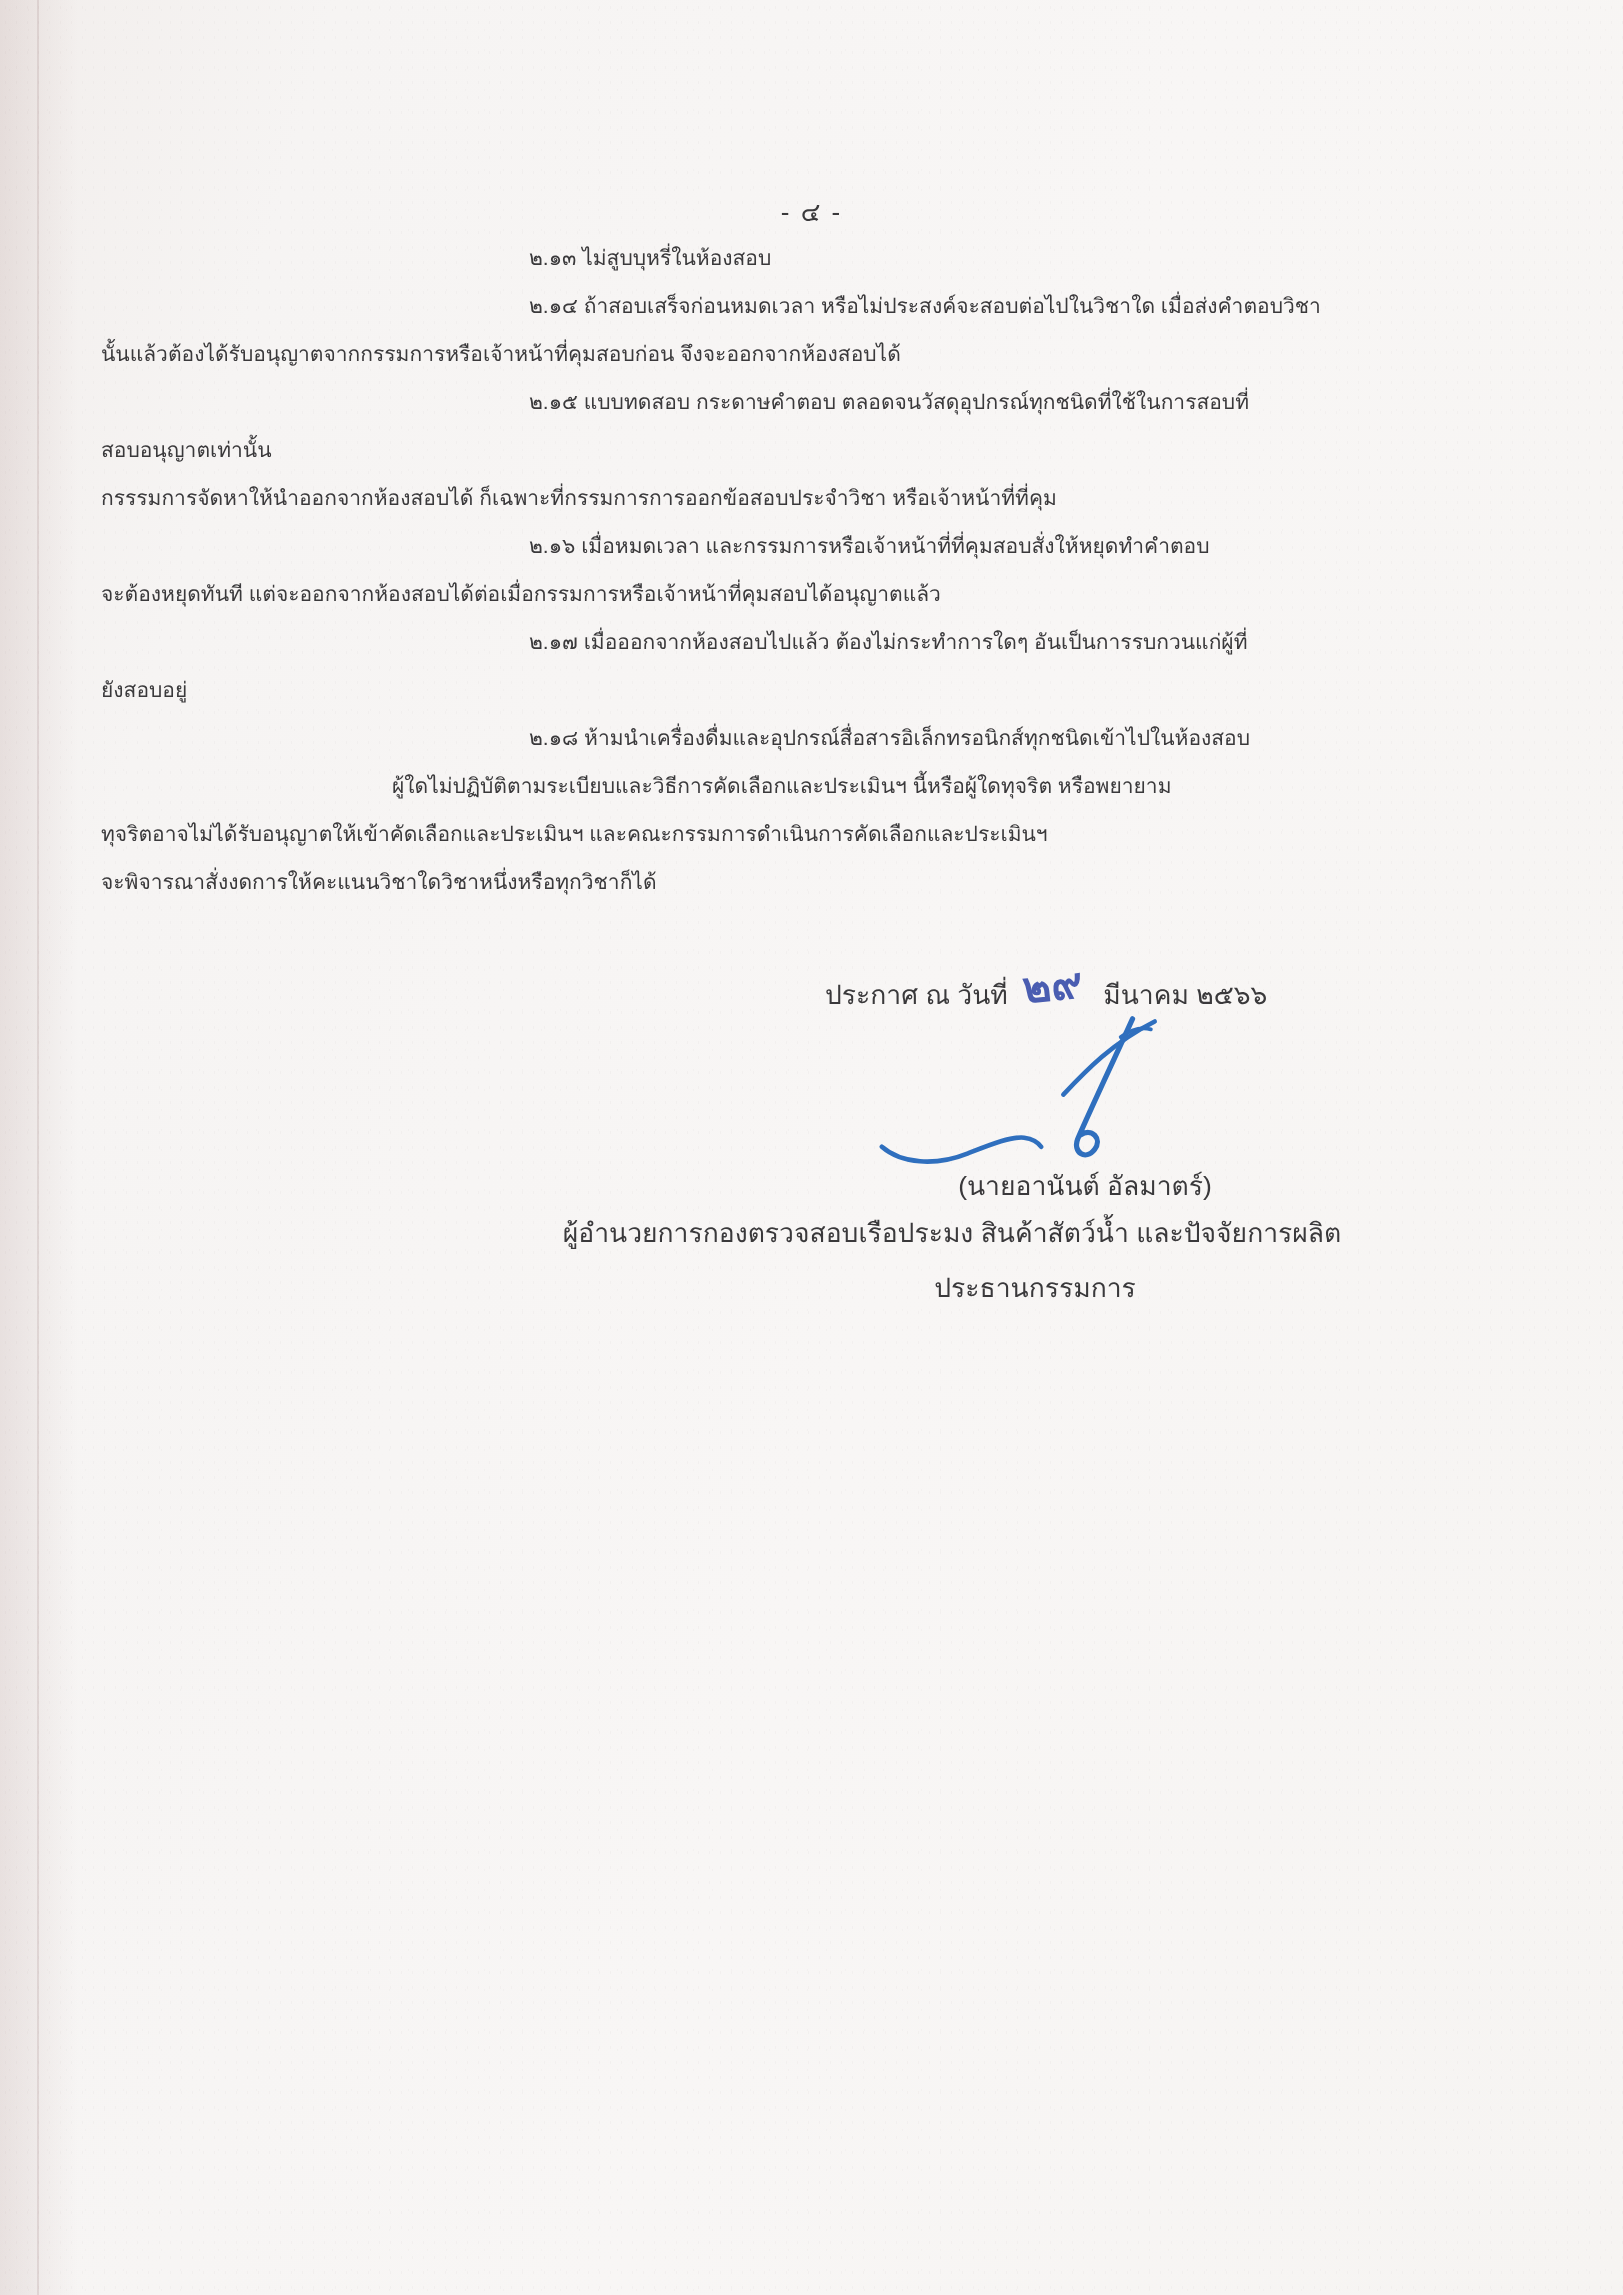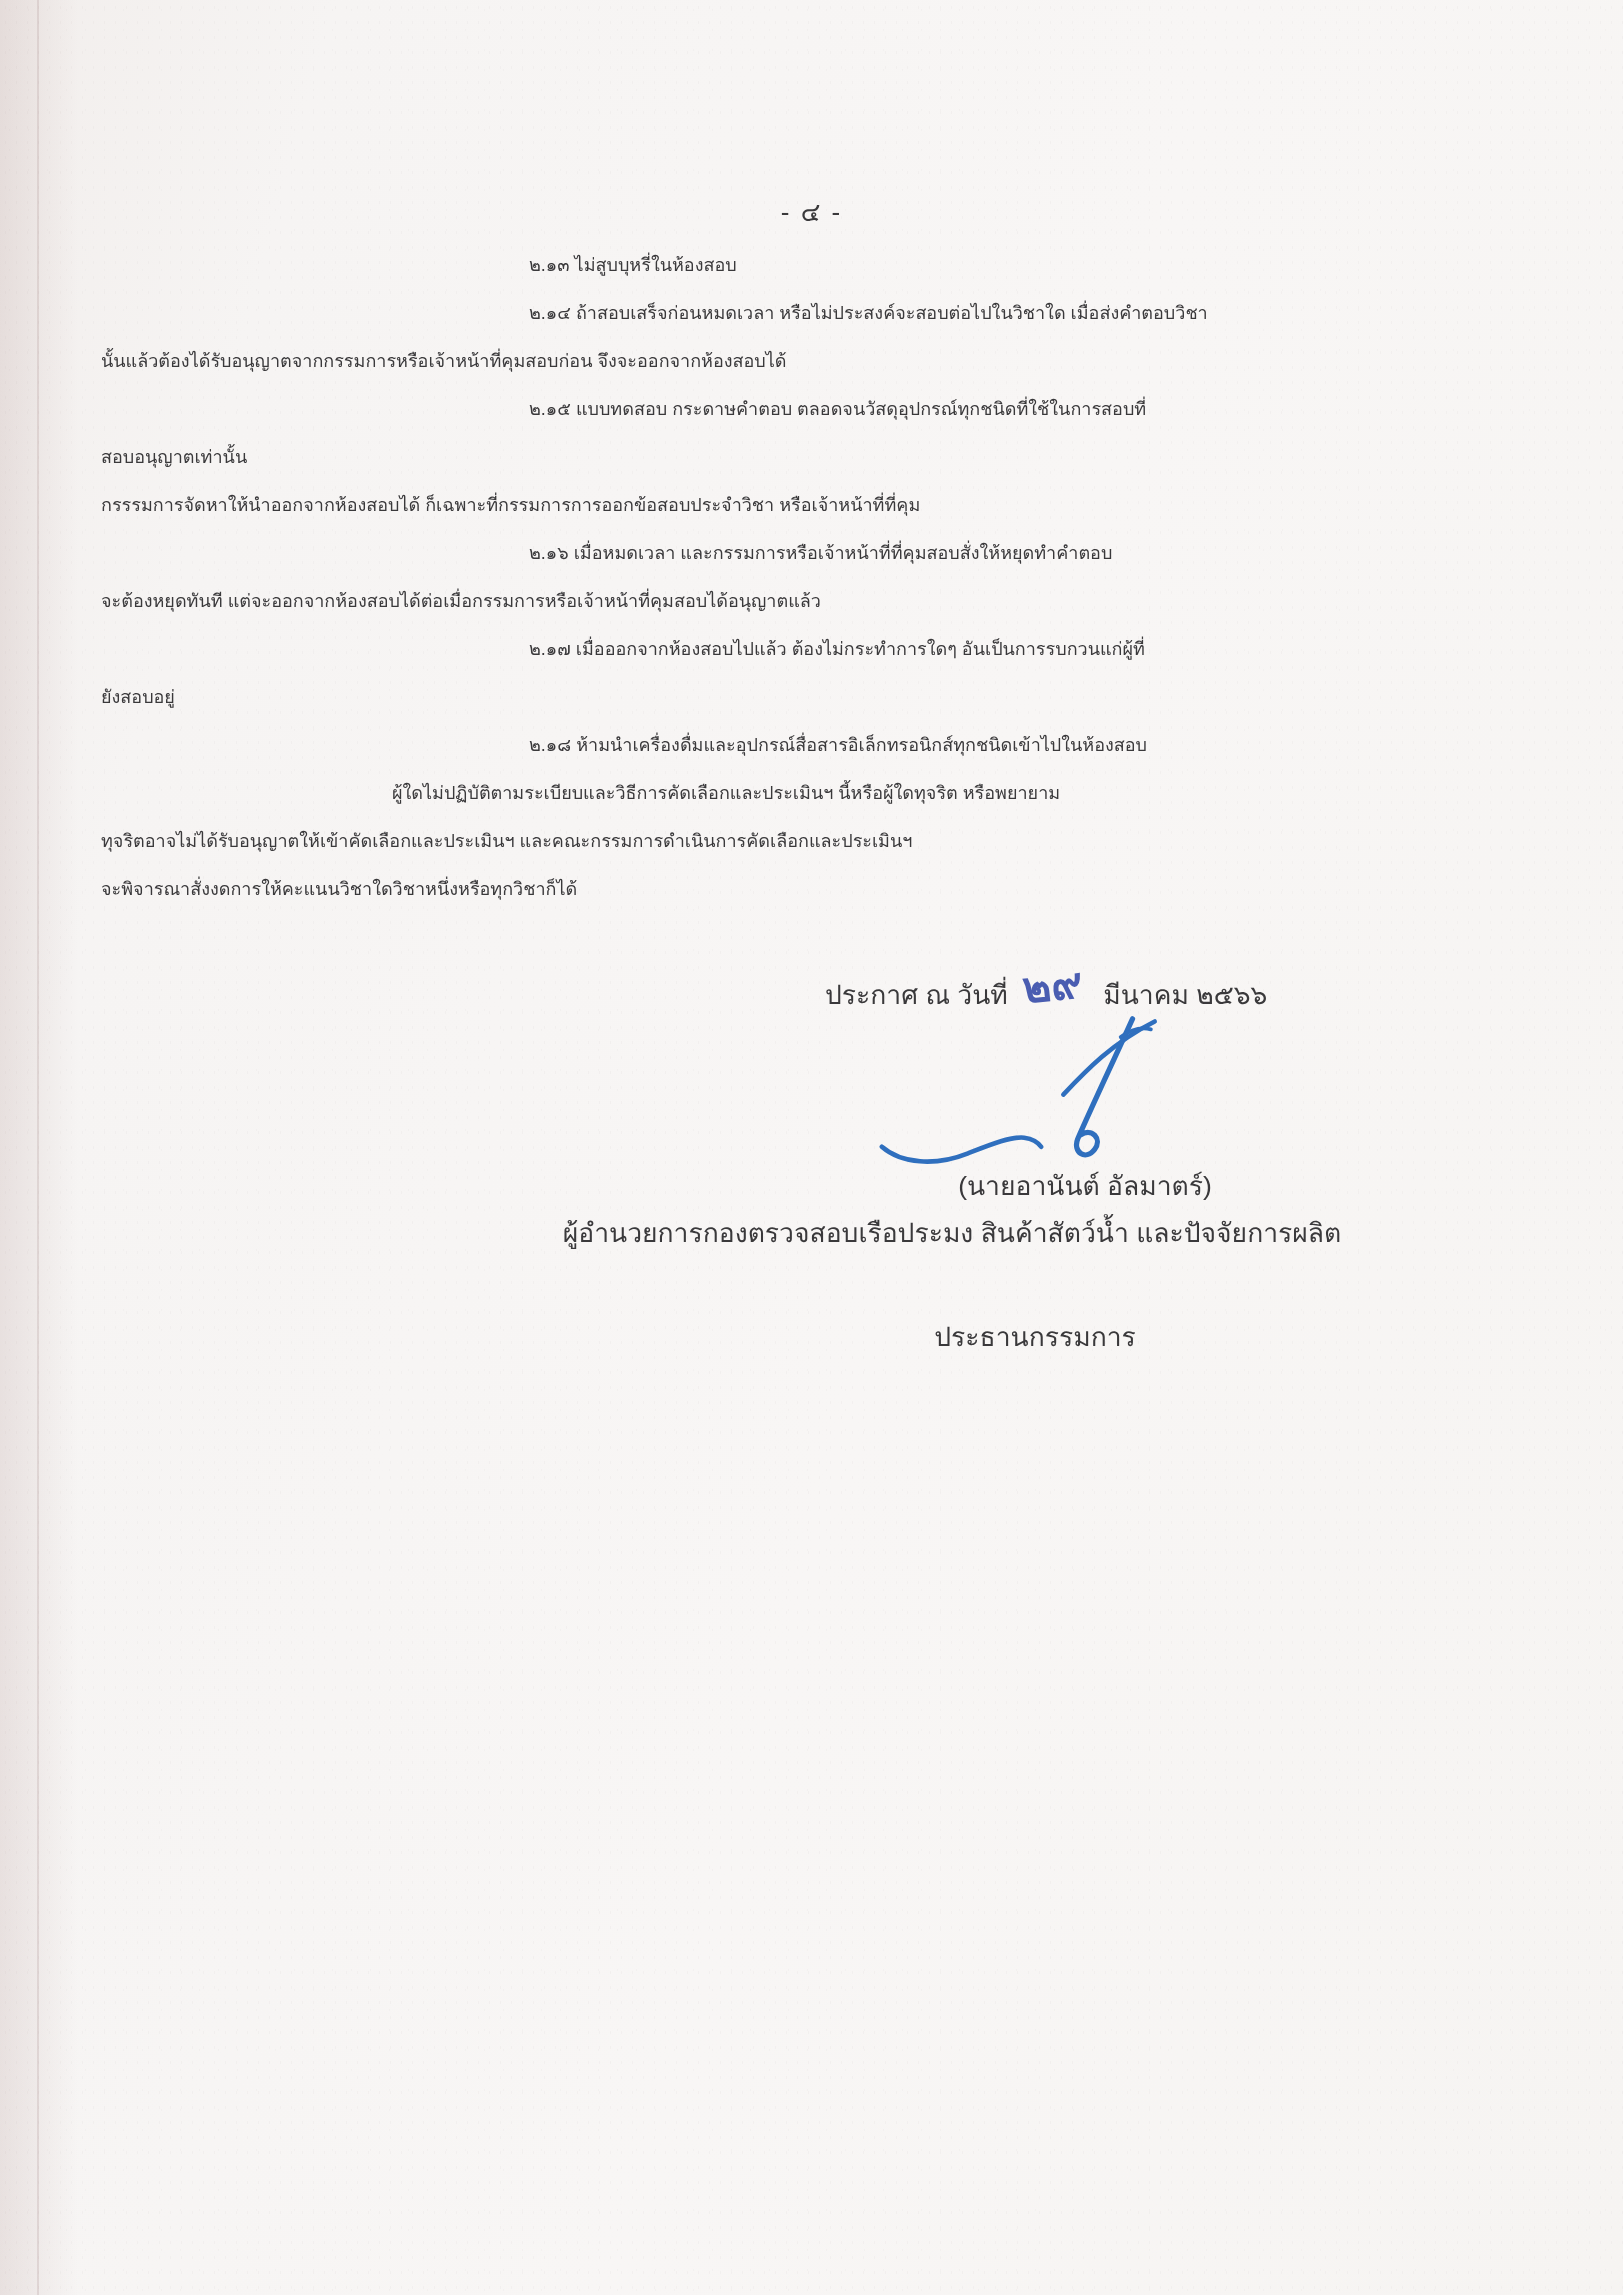--- a/index.html
+++ b/index.html
@@ -24,42 +24,42 @@
   }
   .scan-line{
     position:absolute;left:37px;top:0;bottom:0;width:2px;
     background:rgba(190,168,168,0.32);
   }
   .pageno{
     position:absolute;top:191px;left:0;width:1623px;
     text-align:center;font-size:26px;letter-spacing:2px;
   }
   .bodytext{
-    position:absolute;left:101px;top:241px;width:1445px;
-    font-size:18px;line-height:48px;white-space:nowrap;
+    position:absolute;left:101px;top:234px;width:1445px;
+    font-size:21px;line-height:48px;white-space:nowrap;
   }
   .line{height:48px;}
   .line.item{padding-left:428px;}
   .line.para{padding-left:291px;}
   .dateline{
     position:absolute;left:825px;top:968px;
     font-size:26.5px;line-height:48px;white-space:nowrap;
   }
   .hand-day{
     display:inline-block;line-height:1;
     color:#4a5db1;font-size:43px;font-weight:bold;
     transform:rotate(-6deg) translateY(-3.9px);
     margin:0 13px 0 7.8px;
   }
   .sig-ink{position:absolute;left:870px;top:1011px;}
   .sig-name{position:absolute;top:1165px;left:1045px;transform:translateX(-50%);
     font-size:26.5px;white-space:nowrap;margin-left:40px;}
   .sig-title{position:absolute;top:1212px;left:952px;transform:translateX(-50%);
     font-size:26.5px;white-space:nowrap;}
-  .sig-role{position:absolute;top:1316px;left:1035px;transform:translateX(-50%);
+  .sig-role{position:absolute;top:1267px;left:1035px;transform:translateX(-50%);
     font-size:26.5px;white-space:nowrap;}
 </style>
 </head>
 <body>
 
 <div class="page">
   <div class="scan-band"></div>
   <div class="scan-line"></div>
   <div class="noise"></div>
 

